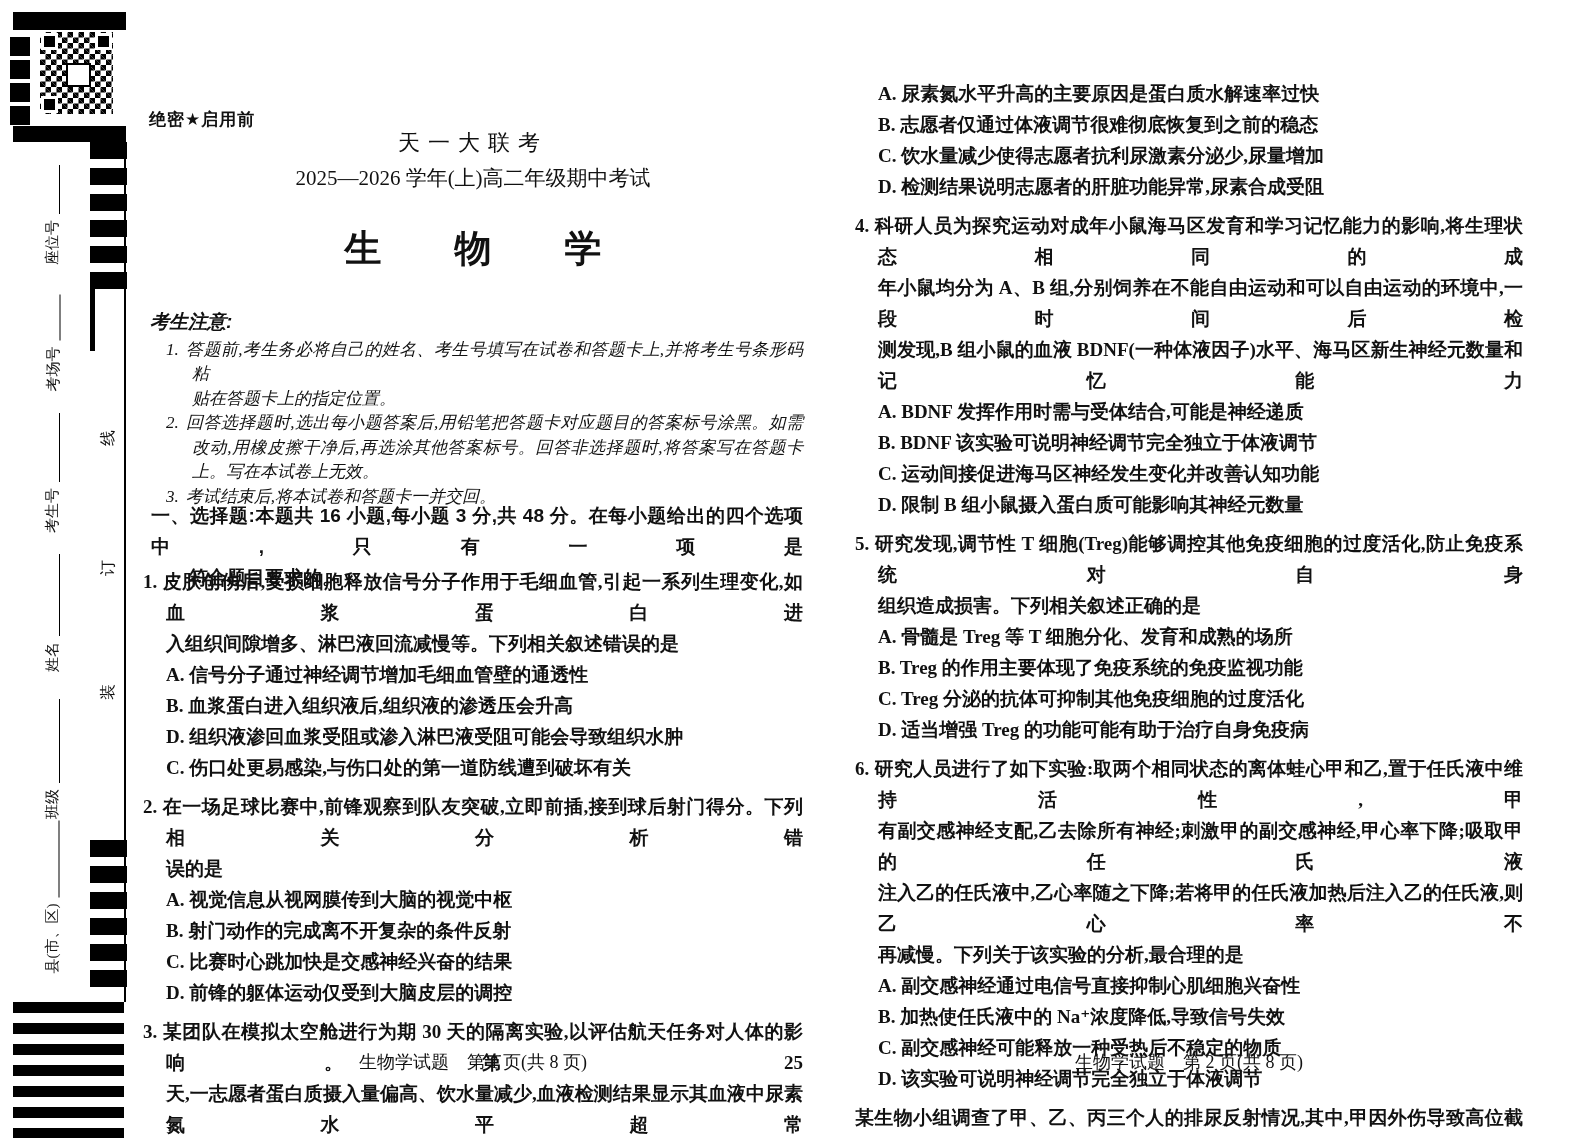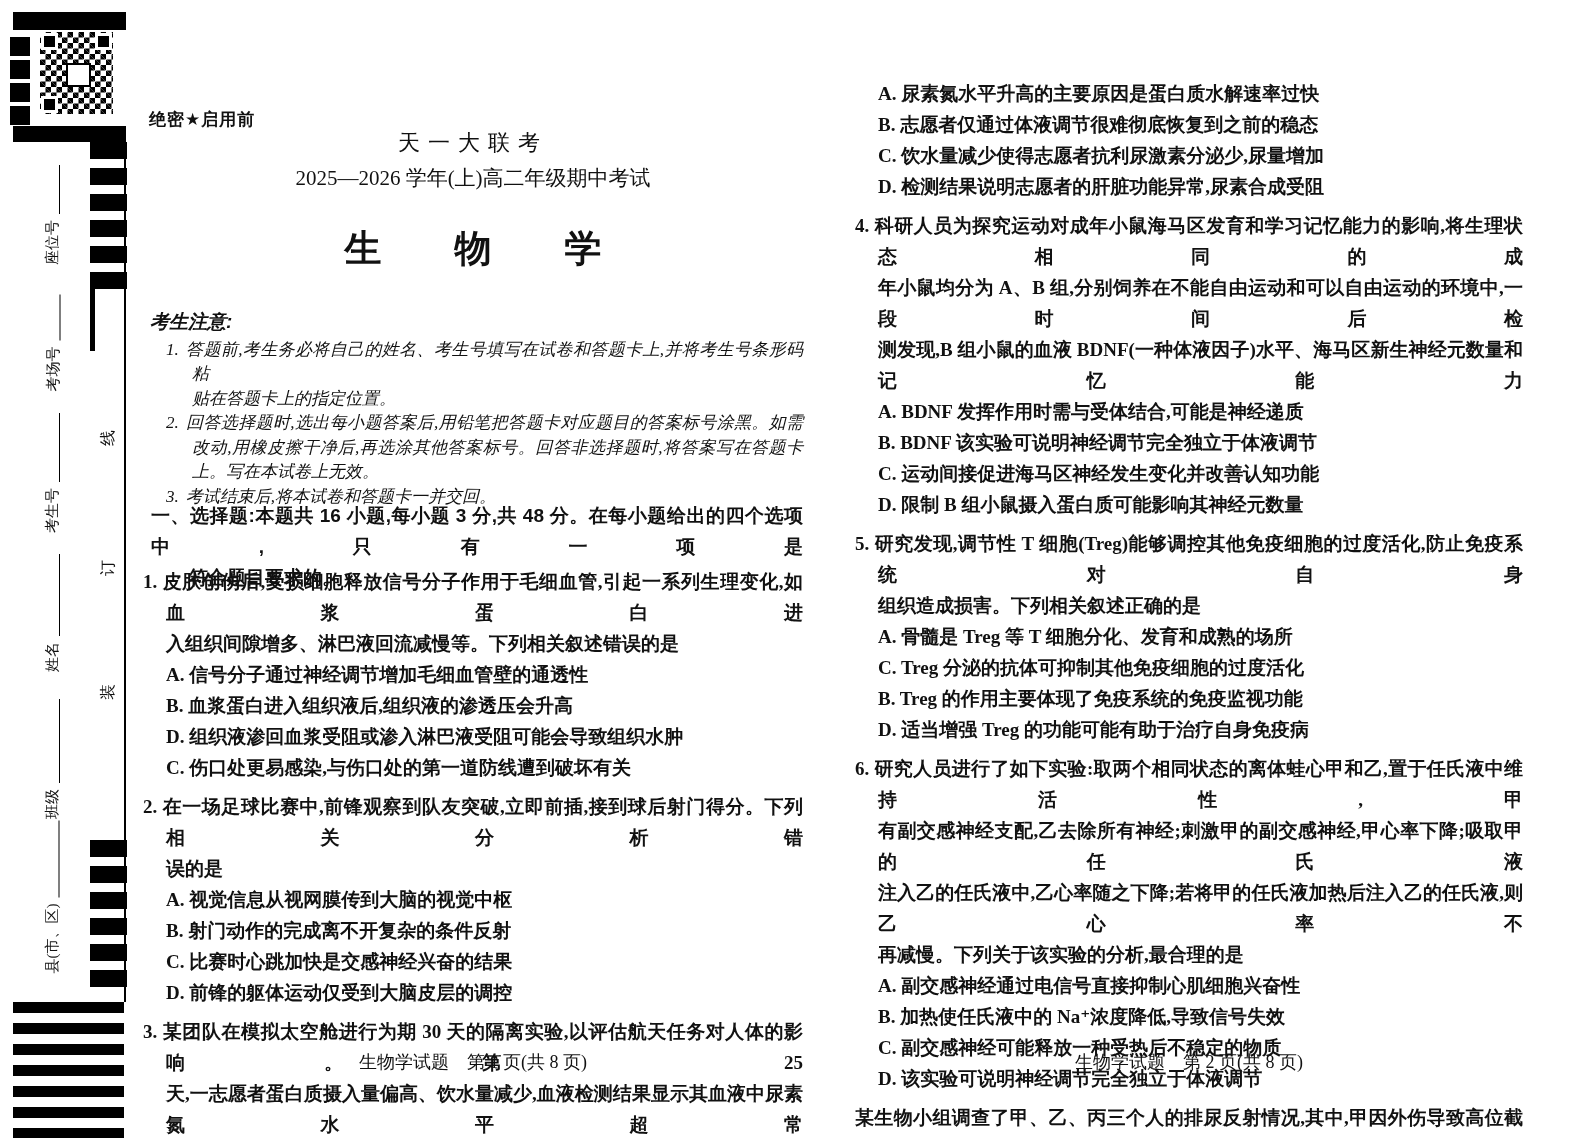--- a/index.html
+++ b/index.html
@@ -220,22 +220,22 @@
           <div class="qline j">测发现,B 组小鼠的血液 BDNF(一种体液因子)水平、海马区新生神经元数量和记忆能力</div>
           <div class="opt">A. BDNF 发挥作用时需与受体结合,可能是神经递质</div>
           <div class="opt">B. BDNF 该实验可说明神经调节完全独立于体液调节</div>
           <div class="opt">C. 运动间接促进海马区神经发生变化并改善认知功能</div>
           <div class="opt">D. 限制 B 组小鼠摄入蛋白质可能影响其神经元数量</div>
         </div>
         <div class="question">
           <div class="qline j first"><span class="qnum">5.</span>研究发现,调节性 T 细胞(Treg)能够调控其他免疫细胞的过度活化,防止免疫系统对自身</div>
           <div class="qline">组织造成损害。下列相关叙述正确的是</div>
           <div class="opt">A. 骨髓是 Treg 等 T 细胞分化、发育和成熟的场所</div>
+          <div class="opt">B. Treg 的作用主要体现了免疫系统的免疫监视功能</div>
           <div class="opt">C. Treg 分泌的抗体可抑制其他免疫细胞的过度活化</div>
-          <div class="opt">B. Treg 的作用主要体现了免疫系统的免疫监视功能</div>
           <div class="opt">D. 适当增强 Treg 的功能可能有助于治疗自身免疫病</div>
         </div>
         <div class="question">
           <div class="qline j first"><span class="qnum">6.</span>研究人员进行了如下实验:取两个相同状态的离体蛙心甲和乙,置于任氏液中维持活性,甲</div>
           <div class="qline j">有副交感神经支配,乙去除所有神经;刺激甲的副交感神经,甲心率下降;吸取甲的任氏液</div>
           <div class="qline j">注入乙的任氏液中,乙心率随之下降;若将甲的任氏液加热后注入乙的任氏液,则乙心率不</div>
           <div class="qline">再减慢。下列关于该实验的分析,最合理的是</div>
           <div class="opt">A. 副交感神经通过电信号直接抑制心肌细胞兴奋性</div>
           <div class="opt">B. 加热使任氏液中的 Na⁺浓度降低,导致信号失效</div>
           <div class="opt">C. 副交感神经可能释放一种受热后不稳定的物质</div>

